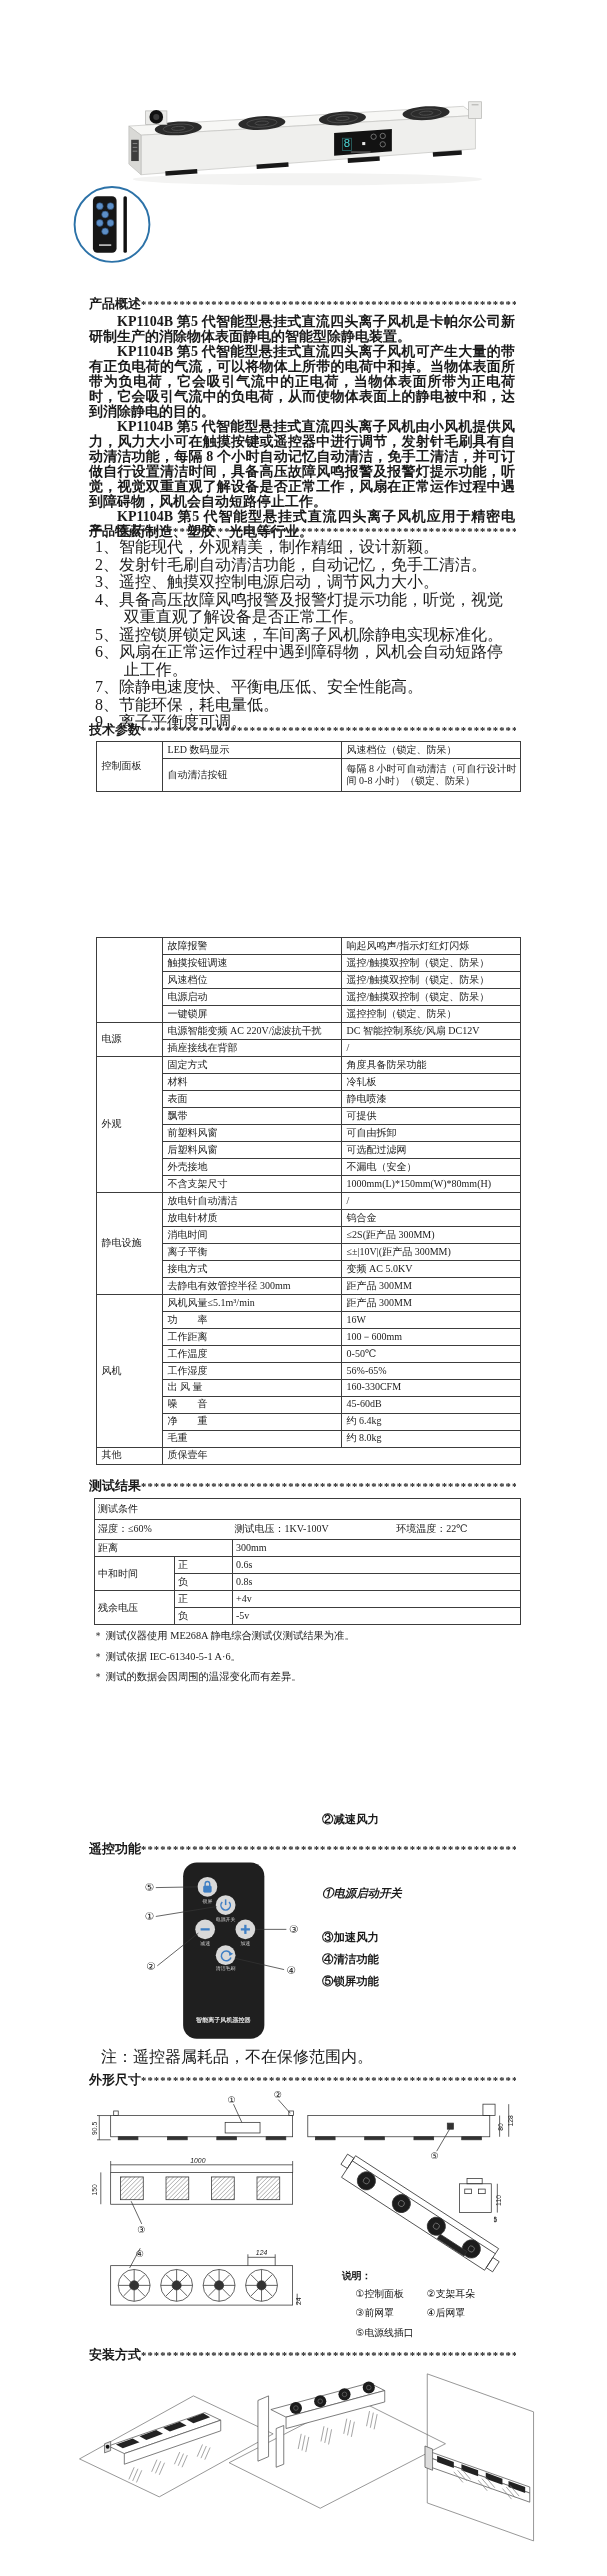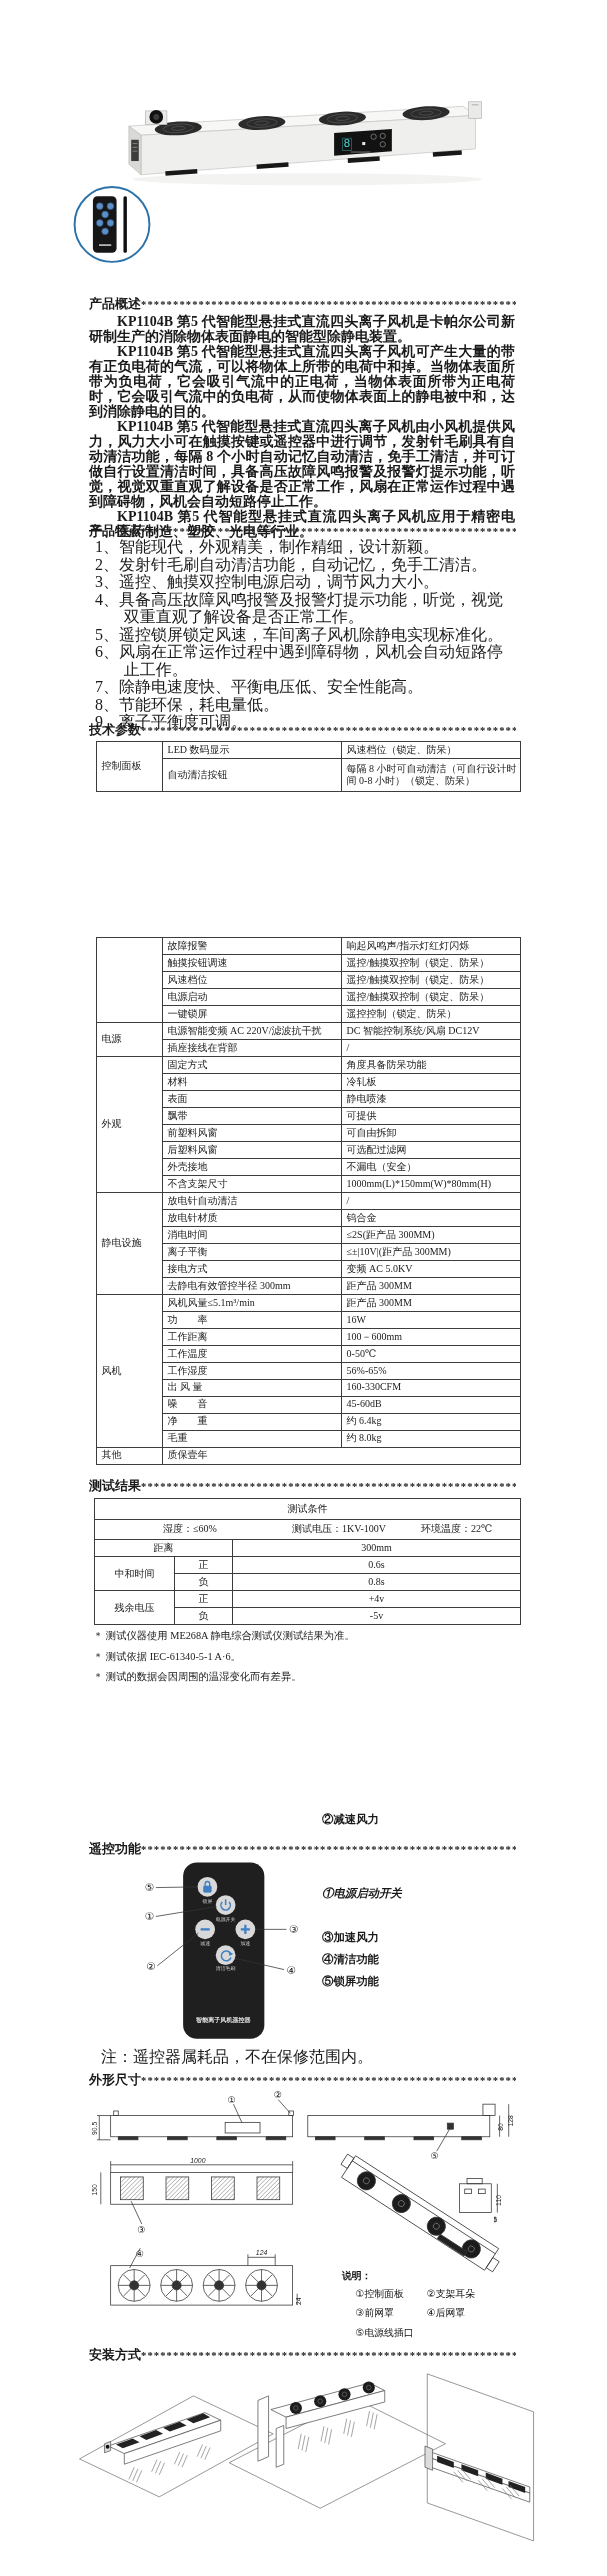--- a/index.html
+++ b/index.html
@@ -9,21 +9,21 @@
   .sec{position:absolute;left:89px;width:427px;height:18px;overflow:hidden;white-space:nowrap;
        font-weight:bold;font-size:13px;line-height:16.7px;}
   .sec .stars{font-size:10.6px;font-weight:bold;letter-spacing:1.1px;}
   .para{position:absolute;left:89px;width:426px;font-size:14px;line-height:15px;text-align:justify;font-weight:bold;}
   .para p{margin:0;text-indent:2em;}
   .feat{position:absolute;left:95px;width:422px;font-size:16px;line-height:17.5px;}
   .feat div{padding-left:1.8em;text-indent:-1.8em;}
   table.ttable{border-collapse:collapse;table-layout:fixed;font-size:10px;position:absolute;background:#fff;}
   table.ttable td{border:0.8px solid #3c3c3c;padding:0.8px 3px 0.8px 4.6px;height:14.4px;line-height:1.22;
        overflow:hidden;vertical-align:middle;}
-  table.test td{text-align:center;padding:0.8px 3px;}
+  table.test td{padding:0.8px 3px;}
   td.cond{text-align:left;}
   td.cond span{display:inline-block;}
   .notes{position:absolute;left:93px;width:425px;font-size:10.3px;line-height:20.5px;}
   .legend-item{position:absolute;font-size:11.4px;font-weight:600;}
   .note-line{position:absolute;left:89px;font-size:16px;margin-left:12px;}
   svg text{font-family:"Liberation Sans","DejaVu Sans",sans-serif;}
 </style>
 </head>
 <body>
 

